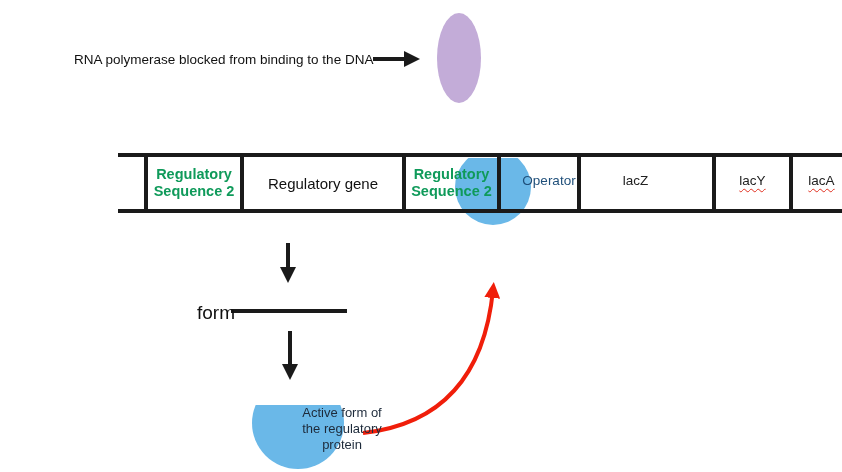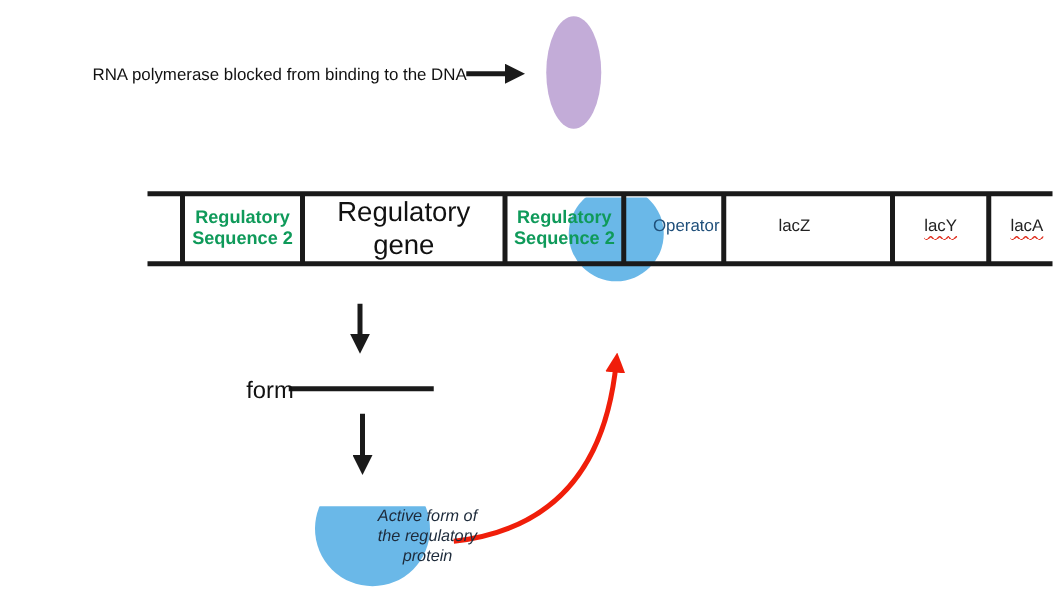--- a/index.html
+++ b/index.html
@@ -3,25 +3,25 @@
 <meta charset="utf-8">
 <style>
   html, body { margin: 0; padding: 0; background: #ffffff; }
   body { width: 842px; height: 472px; position: relative; overflow: hidden; font-family: "Liberation Sans", sans-serif; }
   .abs { position: absolute; margin-left: 44px; }
   .caption { left: 30px; top: 52px; font-size: 13.5px; color: #111; white-space: nowrap; }
   .strand { left: 74px; width: 762px; height: 4px; background: #1a1a1a; }
   .seg { top: 155px; height: 56px; border-left: 4px solid #1a1a1a; box-sizing: border-box; display: flex; align-items: center; justify-content: center; text-align: center; }
   .seg-last { border-right: 4px solid #1a1a1a; }
   .green { color: #0f9a5a; font-weight: bold; font-size: 14.5px; line-height: 17px; }
-  .big { font-size: 22px; color: #111; }
+  .big { font-size: 15px; color: #111; }
   .gene { font-size: 13.5px; color: #222; }
   .squiggle { text-decoration: underline wavy #e03020; text-decoration-thickness: 1px; text-underline-offset: 3px; }
   .mrna-label { left: 153px; top: 302px; font-size: 19px; color: #111; }
-  .protein-text { left: 250px; top: 405px; width: 96px; font-size: 13px; line-height: 16px; text-align: center; color: #1d2a3a; font-style: italic; }
+  .protein-text { left: 250px; top: 405px; width: 96px; font-size: 13px; line-height: 16px; text-align: center; color: #1d2a3a; }
   svg { position: absolute; left: 0; top: 0; }
 </style>
 </head>
 <body>
 
 <svg width="842" height="472">
   <defs>
     <marker id="blackhead" markerWidth="4" markerHeight="4" refX="2" refY="2" orient="auto" markerUnits="strokeWidth">
       <path d="M0,0 L4,2 L0,4 Z" fill="#1a1a1a"></path>
     </marker>

